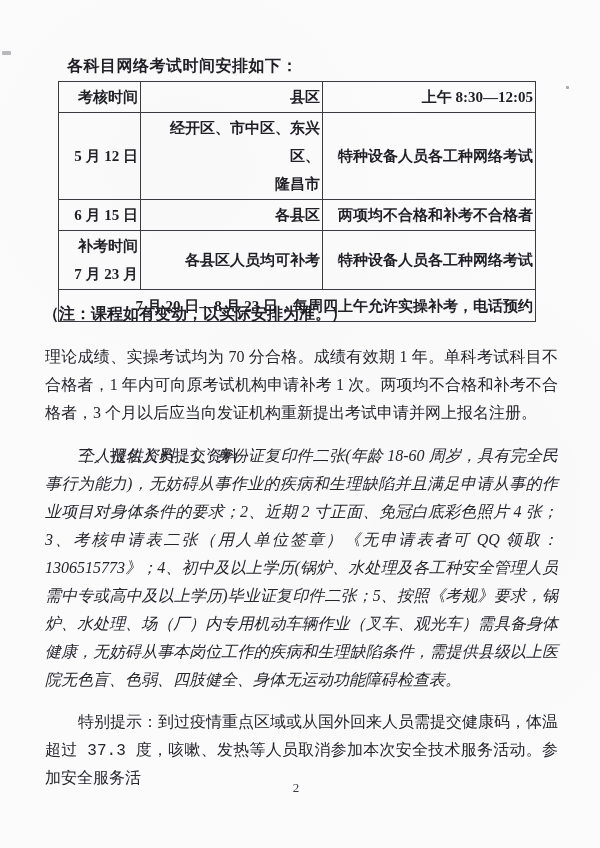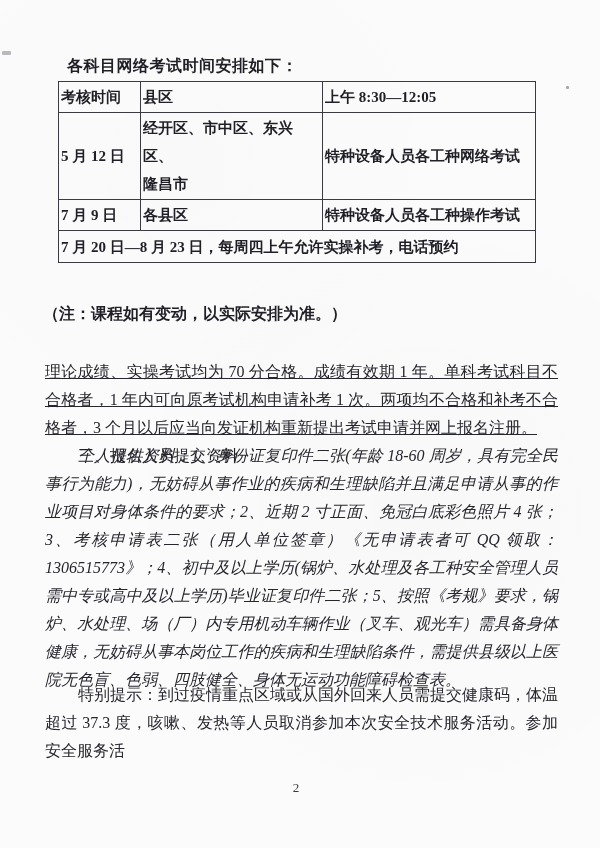--- a/index.html
+++ b/index.html
@@ -33,21 +33,21 @@
     top: 81px;
     width: 477px;
     border-collapse: collapse;
     table-layout: fixed;
     font-size: 15px;
     font-weight: bold;
     color: #1f1f26;
   }
   table.schedule td, table.schedule th {
     border: 1.5px solid #3a3a40;
-    text-align: left;
+    text-align: right;
     vertical-align: middle;
     line-height: 28px;
     padding: 1px 2px;
     font-weight: bold;
   }
   td.pre { white-space: pre-line; }
   td.small { font-size: 12.5px; }
   tr.r-head   { height: 27px; }
   tr.r-jul12  { height: 57px; }
   tr.r-jul13  { height: 32px; }
@@ -64,32 +64,32 @@
   }
   .para {
     position: absolute;
     left: 45px;
     width: 513px;
     font-size: 16px;
     line-height: 28px;
     text-align: justify;
     color: #26262d;
   }
-  .para-pass { top: 358px; text-decoration: underline; }
+  .para-pass { top: 343px; }
   .section-heading {
     position: absolute;
     left: 78px;
     top: 430px;
     font-size: 16px;
     font-weight: normal;
     color: #1f1f26;
     margin-top: 16px;
   }
   .para-materials { top: 442px; text-indent: 33px; font-style: italic; }
-  .para-special   { top: 681px; text-indent: 33px; }
+  .para-special   { top: 709px; text-indent: 33px; font-family: Liberation Mono, monospace; }
   .page-number {
     position: absolute;
     left: 0;
     right: 8px;
     top: 780px;
     text-align: center;
     font-size: 13px;
     color: #3a3a42;
   }
   .speck { position: absolute; border-radius: 1px; }
@@ -118,23 +118,29 @@
         <td>县区</td>
         <td>上午 8:30—12:05</td>
       </tr>
       <tr class="r-jul12">
         <td>5 月 12 日</td>
         <td class="pre">经开区、市中区、东兴区、
 隆昌市</td>
         <td>特种设备人员各工种网络考试</td>
       </tr>
       <tr class="r-jul15">
-        <td>7 月 9 日</td>
+        <td>6 月 15 日</td>
         <td>各县区</td>
-        <td>特种设备人员各工种操作考试</td>
+        <td>两项均不合格和补考不合格者</td>
+      </tr>
+      <tr class="r-makeup">
+        <td class="pre">补考时间
+7 月 23 月</td>
+        <td>各县区人员均可补考</td>
+        <td>特种设备人员各工种网络考试</td>
       </tr>
       <tr class="r-foot">
         <td colspan="3">7 月 20 日—8 月 23 日，每周四上午允许实操补考，电话预约</td>
       </tr>
     </tbody>
   </table>
 
   <p class="note">（注：课程如有变动，以实际安排为准。）</p>
 
   <p class="para para-pass">理论成绩、实操考试均为 70 分合格。成绩有效期 1 年。单科考试科目不合格者，1 年内可向原考试机构申请补考 1 次。两项均不合格和补考不合格者，3 个月以后应当向发证机构重新提出考试申请并网上报名注册。</p>

